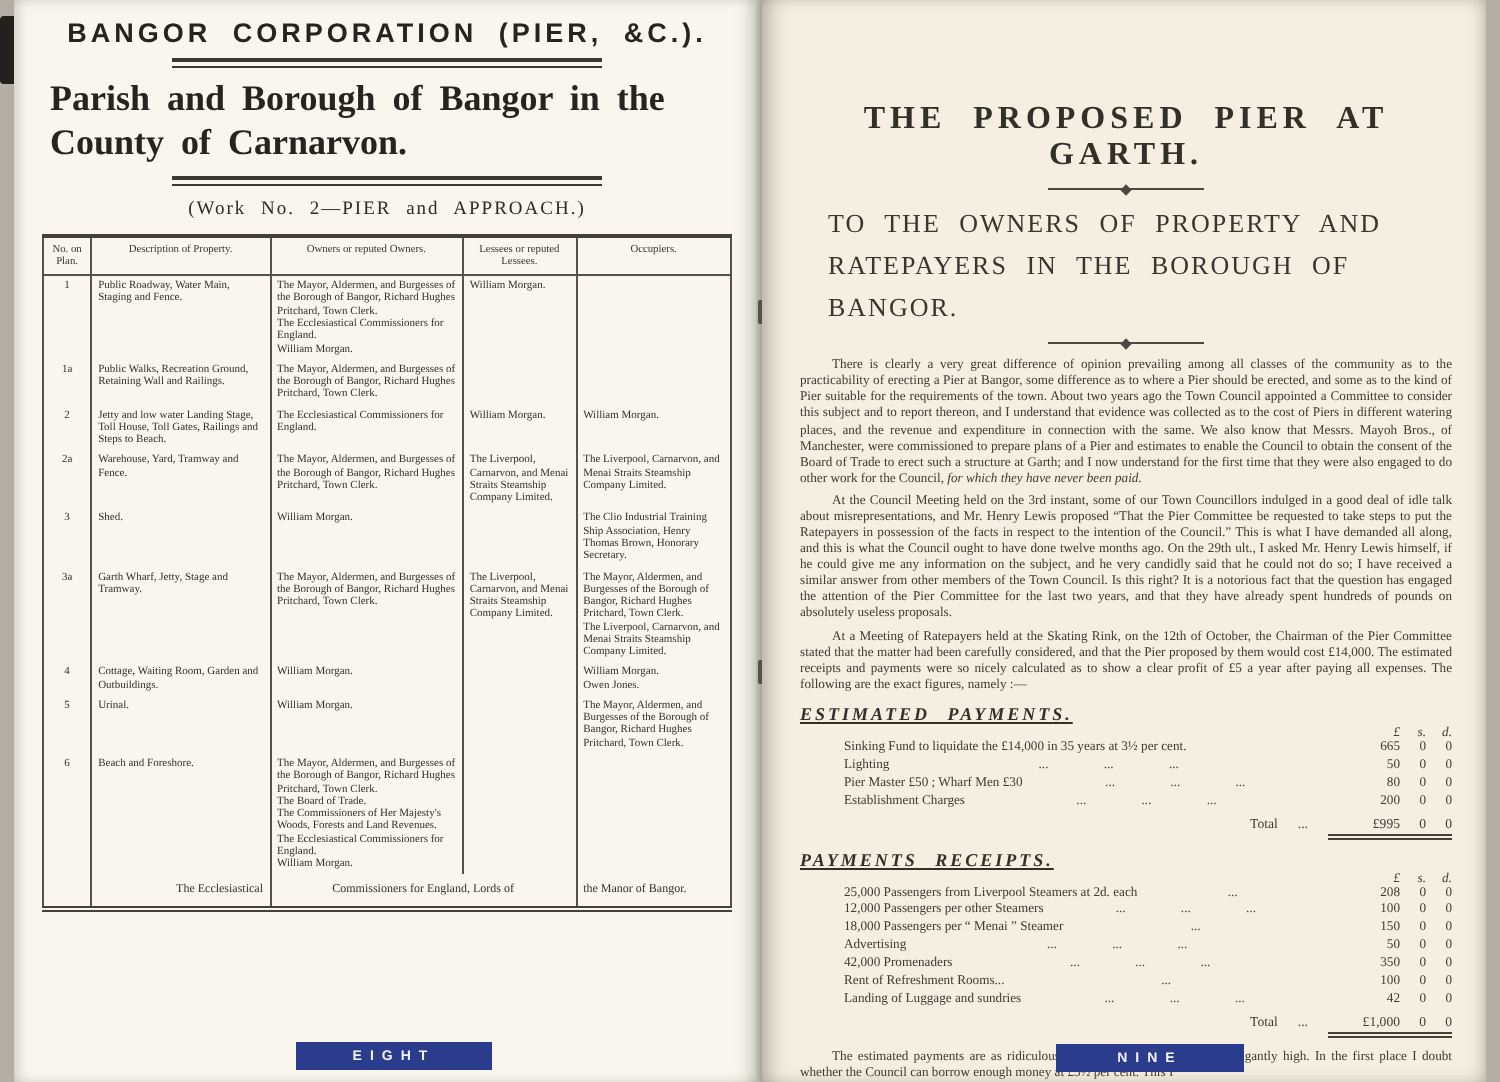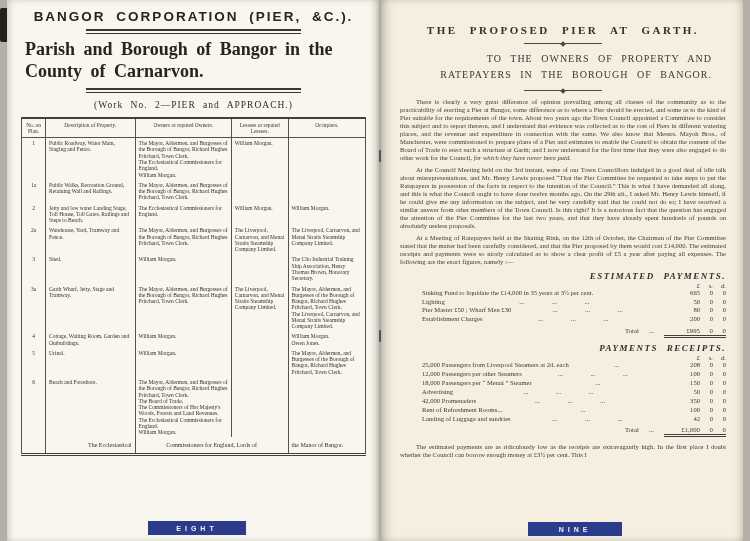--- a/index.html
+++ b/index.html
@@ -33,31 +33,31 @@
   td.cell-no{text-align:center;font-size:6px;}
   tr.manor-row td{padding-top:5px;padding-bottom:4px;font-size:6px;}
   .badge{position:absolute;height:14px;background:#2b3c8c;color:#f2f2f4;
          font-family:"Liberation Sans",sans-serif;font-weight:bold;font-size:7px;letter-spacing:4px;
          display:flex;align-items:center;justify-content:center;}
   .badge-left{left:148px;top:521px;width:98px;}
   .badge-right{left:528px;top:522px;width:94px;}
 
   
   .rp-inner{padding:24px 17px 0 19px;color:#3f3a32;}
-  .rp-title{font-weight:bold;font-size:11px;letter-spacing:2.5px;word-spacing:7px;text-align:center;color:#332f29;}
+  .rp-title{font-weight:bold;font-size:16px;letter-spacing:2.5px;word-spacing:7px;text-align:center;color:#332f29;margin-top:27px;}
   .orn-rule{width:78px;height:1px;background:#4d4840;margin:7px auto;position:relative;}
   .orn-rule i{position:absolute;left:50%;top:-1.5px;width:4px;height:4px;background:#4d4840;
               transform:translateX(-50%) rotate(45deg);display:block;}
-  .rp-address{font-size:10px;letter-spacing:1px;word-spacing:5px;text-align:right;line-height:1.6;
+  .rp-address{font-size:13px;letter-spacing:1px;word-spacing:5px;text-align:left;line-height:1.6;
               padding:0 14px;color:#3a362f;}
   .salutation{font-variant:small-caps;font-size:7.8px;letter-spacing:.4px;margin:9px 0 2px 0;}
   .para{font-size:6.6px;line-height:1.22;text-align:justify;text-indent:16px;margin:0 0 3.5px 0;}
   .italic{font-style:italic;}
   .sec-head{font-style:italic;font-weight:bold;font-size:9px;letter-spacing:1.5px;word-spacing:5px;
-            text-align:right;margin:5px 0 1px 0;color:#332f29;}
+            text-align:left;margin:5px 0 1px 0;color:#332f29;text-decoration:underline;}
   .money{margin:0 0 0 22px;}
   .money-head{display:flex;font-size:6.6px;font-style:italic;}
   .money-row{display:flex;font-size:6.6px;line-height:1.35;}
   .money-row .lbl{white-space:nowrap;overflow:hidden;}
   .leader{flex:1;text-align:center;word-spacing:26px;color:#4a453d;overflow:hidden;white-space:nowrap;padding:0 4px;}
   .amt-l{width:36px;text-align:right;} .amt-s{width:13px;text-align:right;} .amt-d{width:13px;text-align:right;}
   .total-row{display:flex;font-size:6.8px;margin:3px 0 2px 0;}
   .total-row .tlabel{margin-left:auto;padding-right:10px;}
   .total-row .tdots{padding-right:10px;color:#4a453d;}
   .total-amts{display:flex;border-bottom:3px double #45413a;padding-bottom:1px;}

